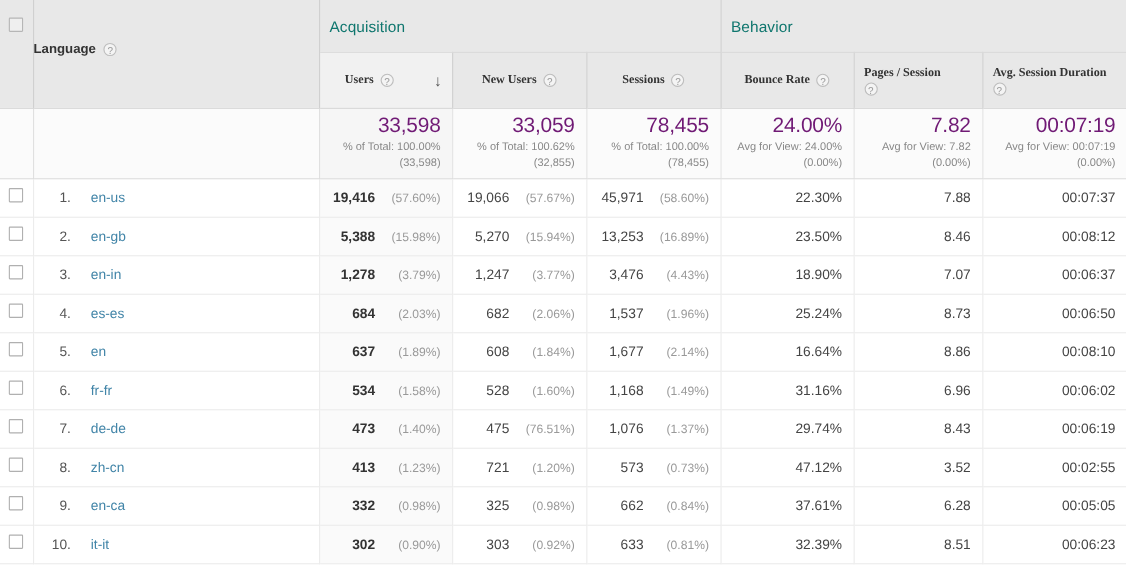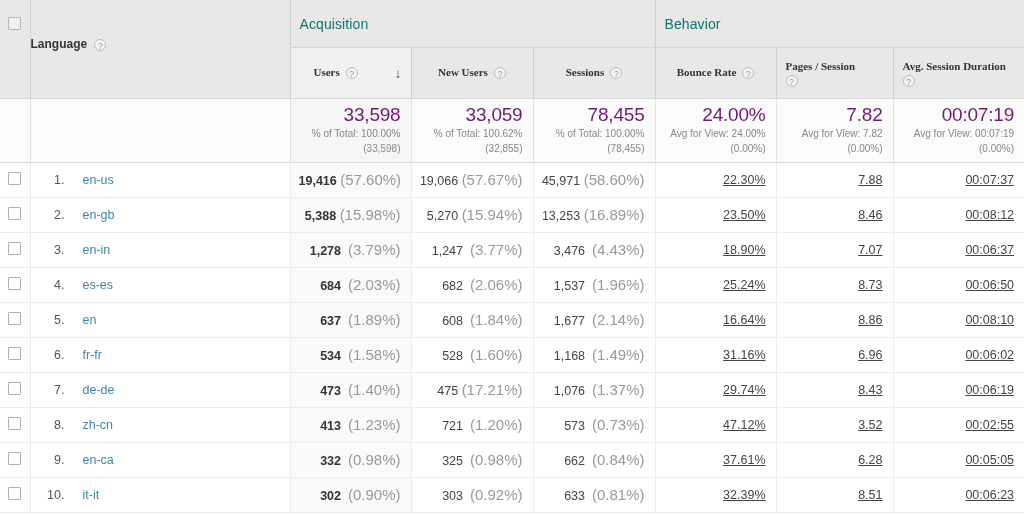--- a/index.html
+++ b/index.html
@@ -227,31 +227,30 @@
     white-space: nowrap;
   }
   .num-main {
     font-weight: bold;
     color: #333;
     margin-top: 48px;
   }
   .num-pct {
     color: #999;
     font-weight: normal;
-    font-size: 15px;
+    font-size: 11px;
     display: inline-block;
     min-width: 56px;
     text-align: right;
   }
   .plain-num {
     text-align: right;
     font-size: 12.5px;
     color: #444;
     white-space: nowrap;
-    text-decoration: underline;
   }
 </style>
 </head>
 <body>
 
 <table class="ga-table">
   <colgroup>
     <col class="col-check">
       <col class="col-dim">
       <col class="col-users">
@@ -449,21 +448,21 @@
       </tr>
       <tr class="data-row">
         <td class="cell-check"><span class="cbox"></span></td>
         <td class="cell-dim">
           <span class="dim-inner">
             <span class="row-index">7.</span>
             <a class="dim-link">de-de</a>
           </span>
         </td>
         <td class="num-cell sorted"><span class="num-main">473</span> <span class="num-pct">(1.40%)</span></td>
-        <td class="num-cell"><span>475</span> <span class="num-pct">(17.21%)</span></td>
+        <td class="num-cell"><span>475</span> <span class="num-pct">(76.51%)</span></td>
         <td class="num-cell"><span>1,076</span> <span class="num-pct">(1.37%)</span></td>
         <td class="plain-num">29.74%</td>
         <td class="plain-num">8.43</td>
         <td class="plain-num" style="border-right:none">00:06:19</td>
       </tr>
       <tr class="data-row">
         <td class="cell-check"><span class="cbox"></span></td>
         <td class="cell-dim">
           <span class="dim-inner">
             <span class="row-index">8.</span>

